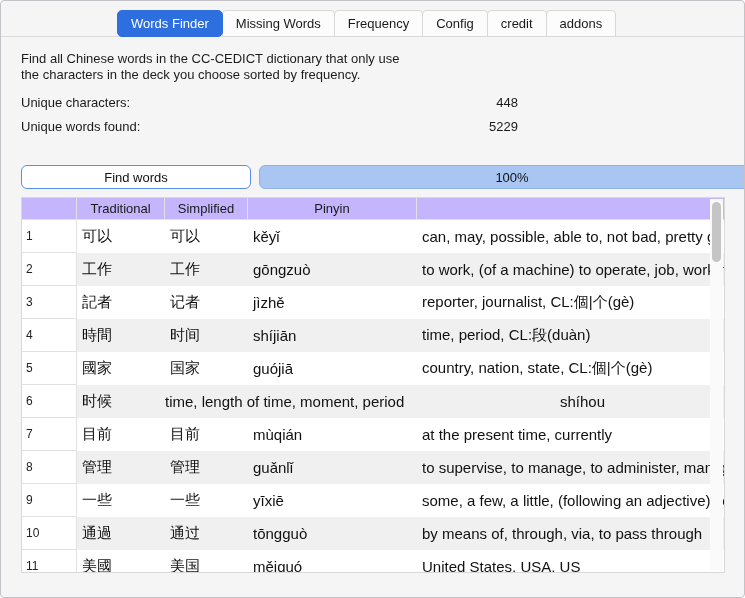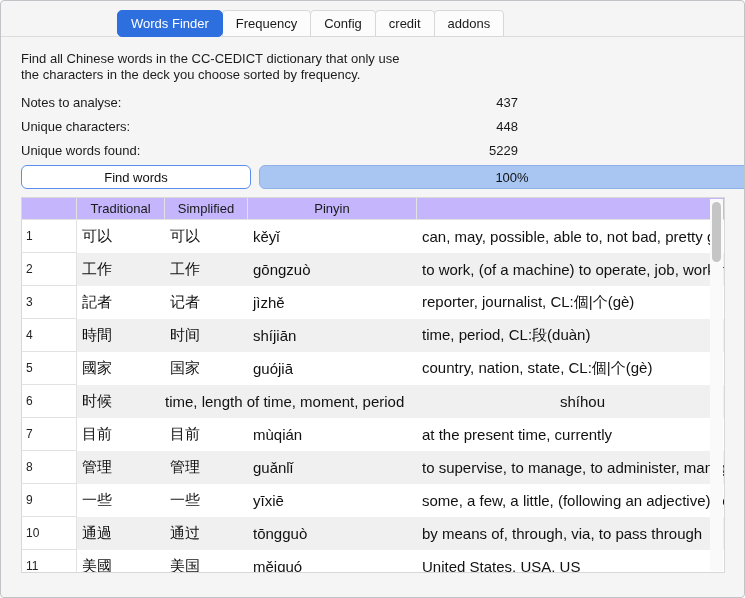--- a/index.html
+++ b/index.html
@@ -81,43 +81,42 @@
 <body>
 
 <div class="app">
   <div class="pane-line"></div>
 
   <div class="tabbar">
       <div class="tab active">
     <span class="tab-label">Words Finder</span>
   </div>
       <div class="tab">
+    <span class="tab-label">Missing Words</span>
+  </div>
+      <div class="tab">
     <span class="tab-label">Frequency</span>
   </div>
       <div class="tab">
     <span class="tab-label">Config</span>
   </div>
       <div class="tab">
     <span class="tab-label">credit</span>
   </div>
       <div class="tab">
     <span class="tab-label">addons</span>
   </div>
     </div>
 
   <div class="desc">
     <div>Find all Chinese words in the CC-CEDICT dictionary that only use</div>
     <div>the characters in the deck you choose sorted by frequency.</div>
   </div>
 
   <div class="stats">
-      <div class="stat-row">
-    <span class="stat-label">Notes to analyse:</span>
-    <span class="stat-value">437</span>
-  </div>
       <div class="stat-row">
     <span class="stat-label">Unique characters:</span>
     <span class="stat-value">448</span>
   </div>
       <div class="stat-row">
     <span class="stat-label">Unique words found:</span>
     <span class="stat-value">5229</span>
   </div>
     </div>
 

